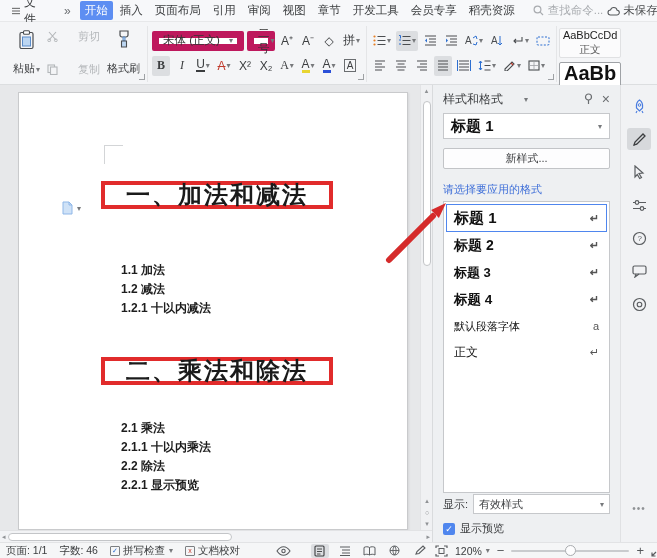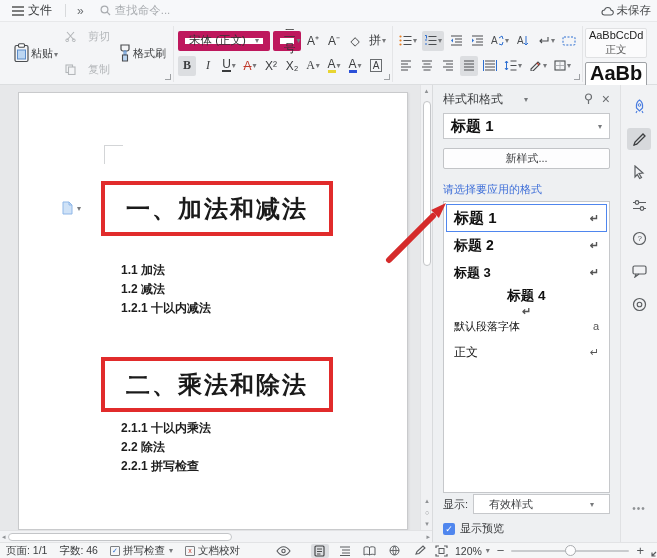--- a/index.html
+++ b/index.html
@@ -22,23 +22,23 @@
   
   .ribbon { position:absolute; top:22px; left:0; right:0; height:63px; background:#f4f5f7; border-bottom:1px solid #dcdee0; display:flex; padding:4px 4px 2px 6px; }
   .rgroup { position:relative; display:flex; flex-direction:column; justify-content:space-between; padding:2px 4px 4px; }
   .rgroup + .rgroup { border-left:1px solid #e4e5e7; }
   .rrow { display:flex; align-items:center; gap:3px; height:26px; }
   .rbtn { display:flex; align-items:center; justify-content:center; min-width:18px; height:20px; padding:0 2px; border-radius:2px; color:#3c3e40; font-size:12px; white-space:nowrap; }
   .rbtn.on { background:#dcdee1; }
   .rbtn.dim { color:#b4b7ba; }
   .caret { font-size:8px; color:#77797c; margin-left:1px; }
   .clip-group { flex-direction:row; gap:2px; align-items:stretch; }
-  .bigbtn { display:flex; align-items:center; justify-content:space-between; padding:2px 3px; font-size:11px; color:#3c3e40; }
+  .bigbtn { display:flex; flex-direction:column; align-items:center; justify-content:space-between; padding:2px 3px; font-size:11px; color:#3c3e40; }
   .stackcol { display:flex; flex-direction:column; justify-content:space-between; padding:2px 0; }
-  .smallbtn { display:flex; align-items:center; gap:12px; font-size:11px; height:13px; }
+  .smallbtn { display:flex; align-items:center; gap:20px; font-size:11px; height:13px; }
   .combo { display:flex; align-items:center; justify-content:space-between; background:#fff; border:7px solid #be185d; border-radius:2px; height:20px; padding:0 4px; font-size:11.5px; color:#333; }
   .fname { width:92px; } .fsize { width:28px; }
   .glyph-b { font-weight:bold; font-family:"Liberation Serif",serif; }
   .glyph-i { font-style:italic; font-family:"Liberation Serif",serif; }
   .u-line { border-bottom:2px solid #3a3c3e; line-height:11px; }
   .u-blue { border-bottom:3px solid #2b50d8; line-height:11px; }
   .u-yel  { border-bottom:3px solid #e8d532; line-height:11px; }
   .strike { text-decoration:line-through; color:#c0392b; }
   .boxA { border:1px solid #6a6d70; padding:0 2px; font-size:10px; }
   .corner-mark { position:absolute; right:2px; bottom:2px; width:6px; height:6px; border-right:1px solid #9ea1a4; border-bottom:1px solid #9ea1a4; }
@@ -49,21 +49,21 @@
   .gprev2 { font-size:20px; font-weight:bold; color:#111; line-height:20px; }
   .gmore { color:#8b8e91; font-size:11px; padding:0 2px; }
 
   
   .main { position:absolute; top:85px; left:0; width:657px; height:457px; display:flex; }
   .doccol { width:432px; display:flex; flex-direction:column; }
   .canvas { position:relative; height:445px; background:#e7e8ea; overflow:hidden; }
   .page { position:absolute; left:18px; top:7px; width:390px; height:438px; background:#fff; border:1px solid #c9cacc; box-shadow:1px 1px 2px rgba(0,0,0,.08); }
   .cropmark { position:absolute; left:85px; top:52px; width:19px; height:19px; border-left:1px solid #d3d5d7; border-top:1px solid #d3d5d7; }
   .style-badge { position:absolute; left:42px; top:108px; display:flex; align-items:center; gap:2px; }
-  .redbox { position:absolute; left:82px; width:232px; height:55px; border:4px solid #e12b2b; display:flex; align-items:center; justify-content:center; }
+  .redbox { position:absolute; left:82px; width:232px; height:28px; border:4px solid #e12b2b; display:flex; align-items:center; justify-content:center; }
   .redbox .htext { font-family:"DejaVu Serif","Liberation Serif",serif; font-weight:700; font-size:24px; letter-spacing:2px; color:#1a1a1a; white-space:nowrap; }
   .h1box { top:88px; } .h2box { top:264px; }
   .doclist { position:absolute; left:102px; font-size:12px; font-weight:600; color:#1d1d1d; line-height:19px; white-space:nowrap; }
   .list1 { top:168px; } .list2 { top:326px; }
   .vscroll { position:absolute; right:0; top:0; width:12px; height:445px; background:#f0f1f3; border-left:1px solid #e2e3e5; display:flex; flex-direction:column; align-items:center; }
   .vthumb { position:absolute; top:16px; left:2px; width:8px; height:165px; background:#fff; border:1px solid #c3c5c8; border-radius:5px; }
   .scroll-arrow { font-size:7px; color:#8f9295; line-height:12px; }
   .nav-stack { position:absolute; bottom:2px; left:0; width:12px; display:flex; flex-direction:column; align-items:center; gap:4px; color:#8f9295; font-size:7px; }
   .hscroll { position:relative; height:12px; background:#f2f3f5; border-top:1px solid #e2e3e5; }
   .hthumb { position:absolute; left:8px; top:2px; width:224px; height:8px; background:#fff; border:1px solid #c3c5c8; border-radius:5px; }
@@ -79,25 +79,25 @@
   .btnrow { display:flex; gap:8px; margin-top:9px; }
   .pbtn { flex:1; height:21px; background:#fdfdfe; border:1px solid #c2c4c7; border-radius:2px; font-size:11px; color:#3c3e40; display:flex; align-items:center; justify-content:center; }
   .pick-label { margin-top:13px; margin-bottom:4px; color:#3f6fd8; font-size:11px; }
   .stylelist { flex:1; background:#fff; border:1px solid #c6c8cb; overflow:hidden; display:flex; flex-direction:column; padding:2px 2px; }
   .s-item { display:flex; align-items:center; justify-content:space-between; padding:0 7px; border:1px solid transparent; color:#111; }
   .s-item .mark { color:#555; font-size:11px; }
   .s-item.sel { border:1px solid #4f86ee; }
   .si-h1 { height:28px; font-size:15px; font-weight:bold; }
   .si-h2 { height:27px; font-size:14px; font-weight:bold; }
   .si-h3 { height:27px; font-size:13px; font-weight:bold; }
-  .si-h4 { height:27px; font-size:13.5px; font-weight:bold;flex-direction:column; }
+  .si-h4 { height:27px; font-size:13.5px; font-weight:bold; }
   .si-def { height:26px; font-size:11px; }
   .si-body { height:27px; font-size:12px; }
   .showrow { display:flex; align-items:center; gap:5px; margin-top:1px; font-size:11px; color:#3c3e40;text-align:center; }
-  .show-combo { flex:1; display:flex; align-items:center; justify-content:space-between; background:#fff; border:1px solid #c6c8cb; height:20px; padding:0 15px; font-size:11px;gap:16px; }
+  .show-combo { flex:1; display:flex; align-items:center; justify-content:space-between; background:#fff; border:1px solid #c6c8cb; height:20px; padding:0 5px; font-size:11px;gap:16px; }
   .chkrow { display:flex; align-items:center; gap:5px; margin-top:7px; font-size:11px; color:#3c3e40; }
   .chk { width:12px; height:12px; background:#4f86ee; border-radius:2px; color:#fff; font-size:9px; display:flex; align-items:center; justify-content:center; }
 
   
   .rail { width:37px; background:#f1f2f4; border-left:1px solid #e0e1e3; display:flex; flex-direction:column; align-items:center; padding-top:10px; gap:11px; position:relative; }
   .rail-btn { width:24px; height:22px; display:flex; align-items:center; justify-content:center; border-radius:3px; color:#5a5d60; }
   .rail-btn.on { background:#d7d9dc; }
   .rail-dots { position:absolute; bottom:28px; color:#8f9295; font-size:10px; letter-spacing:1px; }
 
   
@@ -123,20 +123,32 @@
 
   <div class="titlebar">
     <div class="file-btn">
       <svg class="svgi" width="12" height="10" viewBox="0 0 12 10">
           <path d="M0 1h12M0 5h12M0 9h12" stroke="#555" stroke-width="1.4"></path>
         </svg>
       <span>文件</span>
     </div>
     <div class="tb-sep"></div>
     <span class="overflow-chip">»</span>
+    <div class="tabs">
+      <span class="tab active">开始</span>
+      <span class="tab">插入</span>
+      <span class="tab">页面布局</span>
+      <span class="tab">引用</span>
+      <span class="tab">审阅</span>
+      <span class="tab">视图</span>
+      <span class="tab">章节</span>
+      <span class="tab">开发工具</span>
+      <span class="tab">会员专享</span>
+      <span class="tab">稻壳资源</span>
+    </div>
     <div class="cmd-search">
       <svg class="svgi" width="11" height="11" viewBox="0 0 11 11">
           <circle cx="4.5" cy="4.5" r="3.4" fill="none" stroke="#a9acb0" stroke-width="1.2"></circle>
           <path d="M7.2 7.2L10 10" stroke="#a9acb0" stroke-width="1.2"></path>
         </svg>
       <span>查找命令...</span>
     </div>
     <div class="tb-right">
       <div class="tb-item">
         <svg class="svgi" width="13" height="10" viewBox="0 0 13 10">
@@ -381,23 +393,24 @@
             <div>1.1 加法</div>
             <div>1.2 减法</div>
             <div>1.2.1 十以内减法</div>
           </div>
 
           <div class="redbox h2box">
             <span class="htext">二、乘法和除法</span>
           </div>
 
           <div class="doclist list2">
+            <div>2.1 乘法</div>
             <div>2.1.1 十以内乘法</div>
             <div>2.2 除法</div>
-            <div>2.2.1 拼写检查</div>
+            <div>2.2.1 显示预览</div>
           </div>
         </div>
 
         <div class="vscroll">
           <span class="scroll-arrow">▴</span>
           <div class="vthumb"></div>
           <div class="nav-stack">
             <span>▴</span>
             <span>○</span>
             <span>▾</span>

